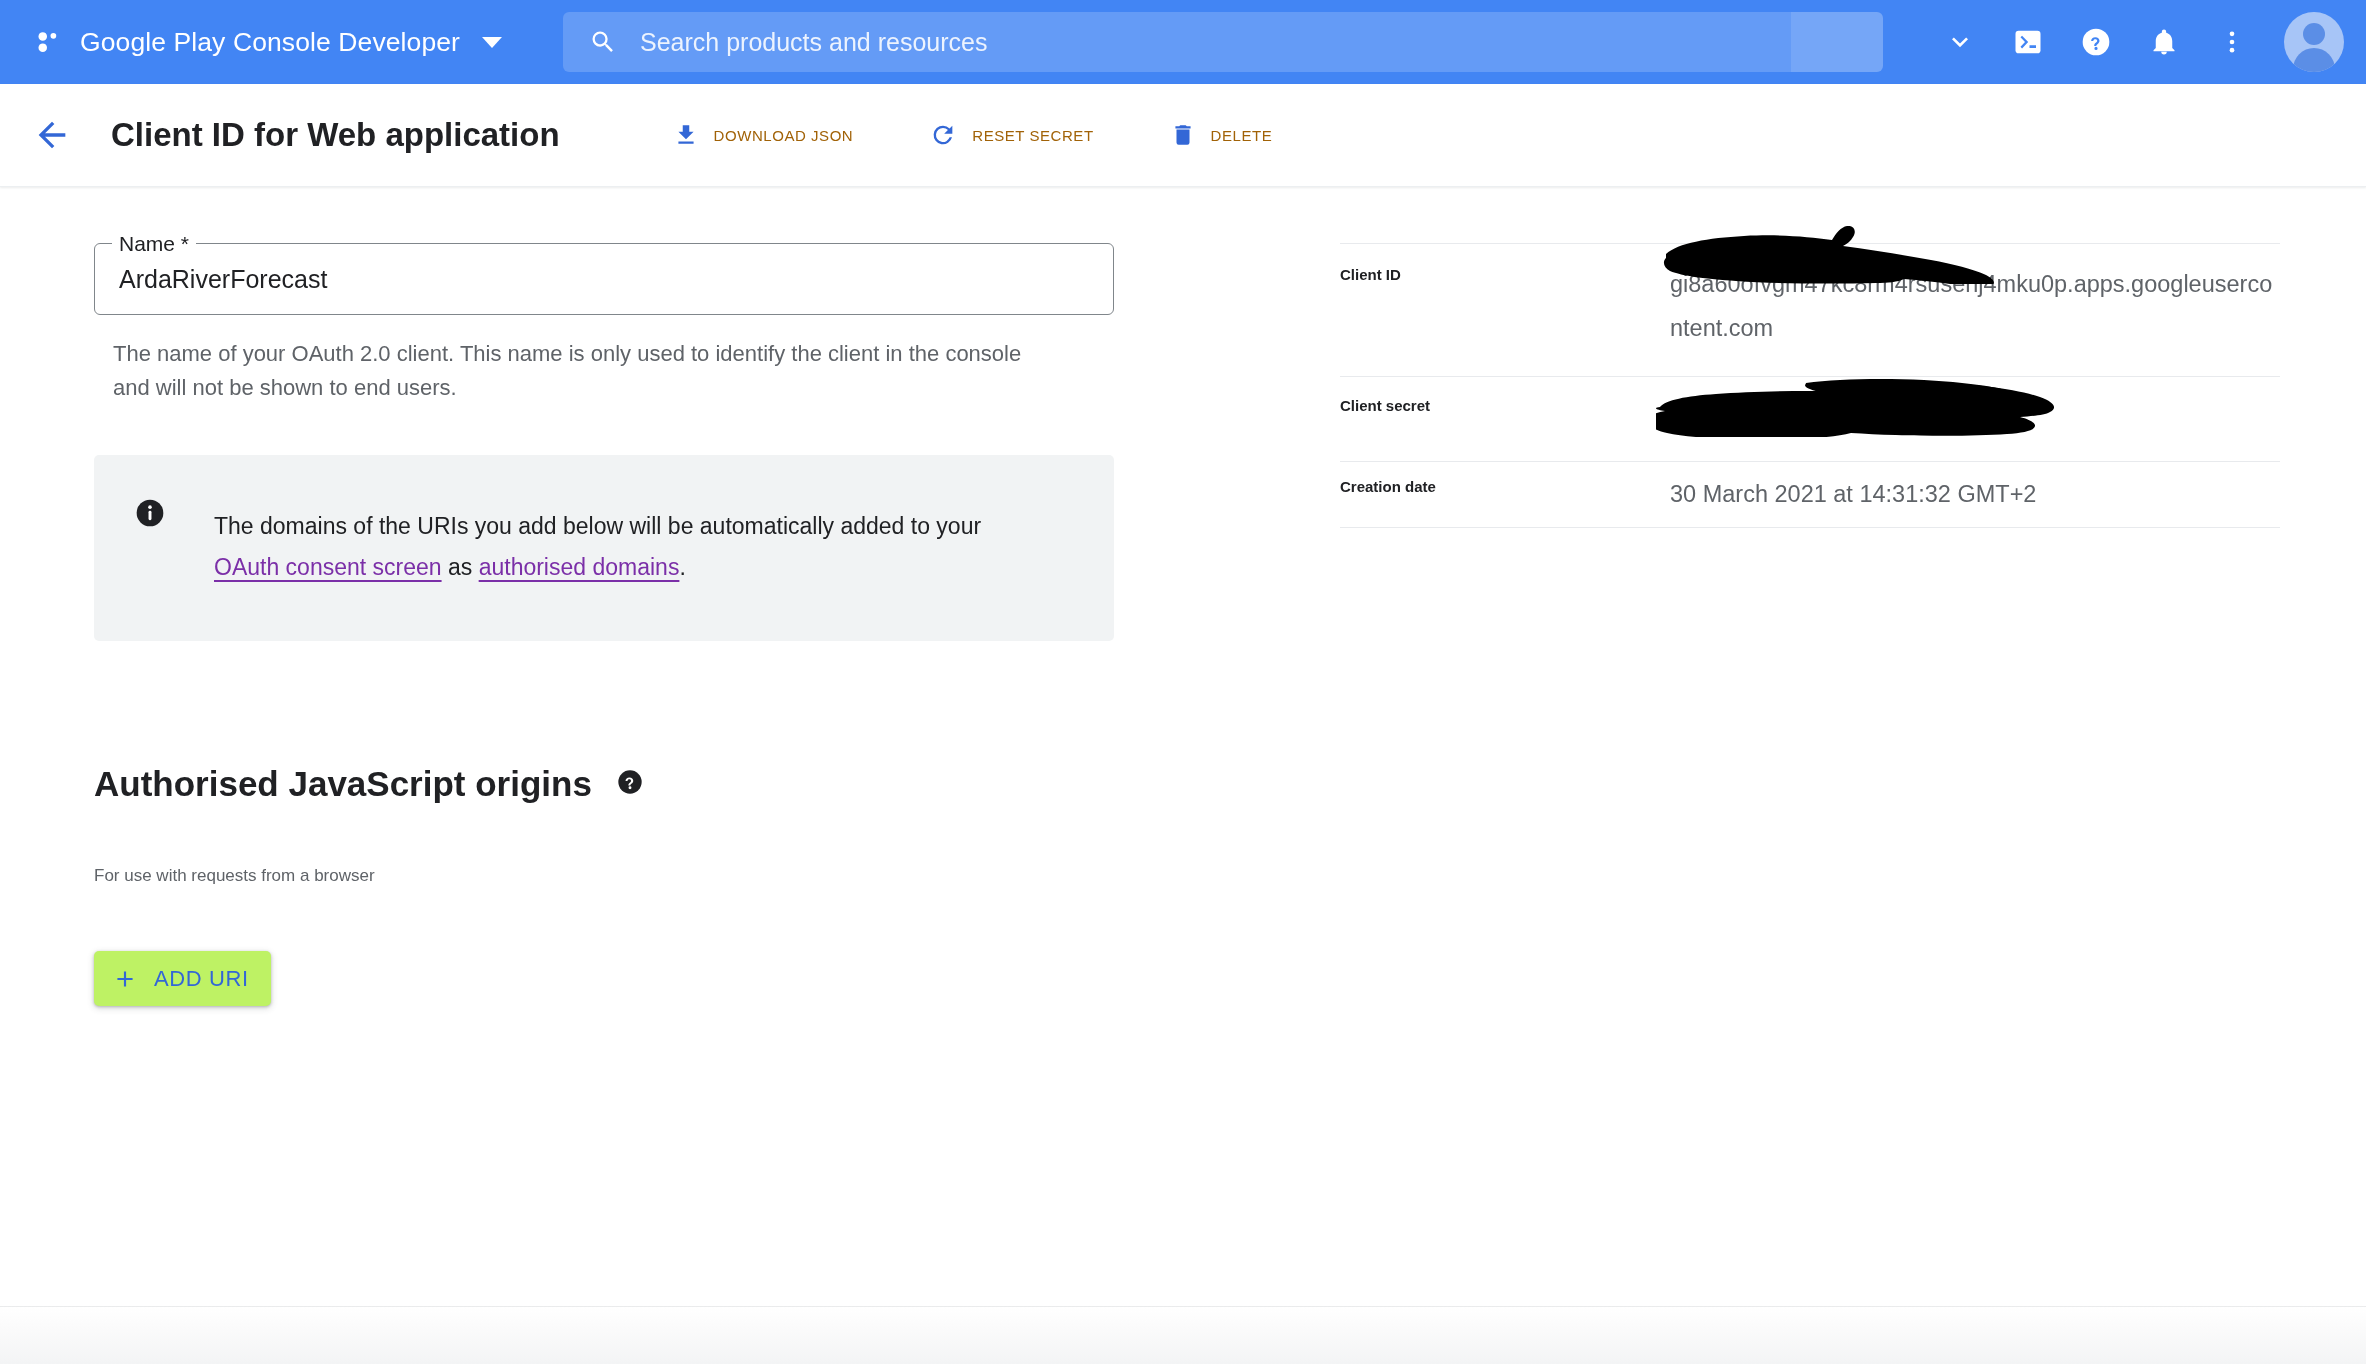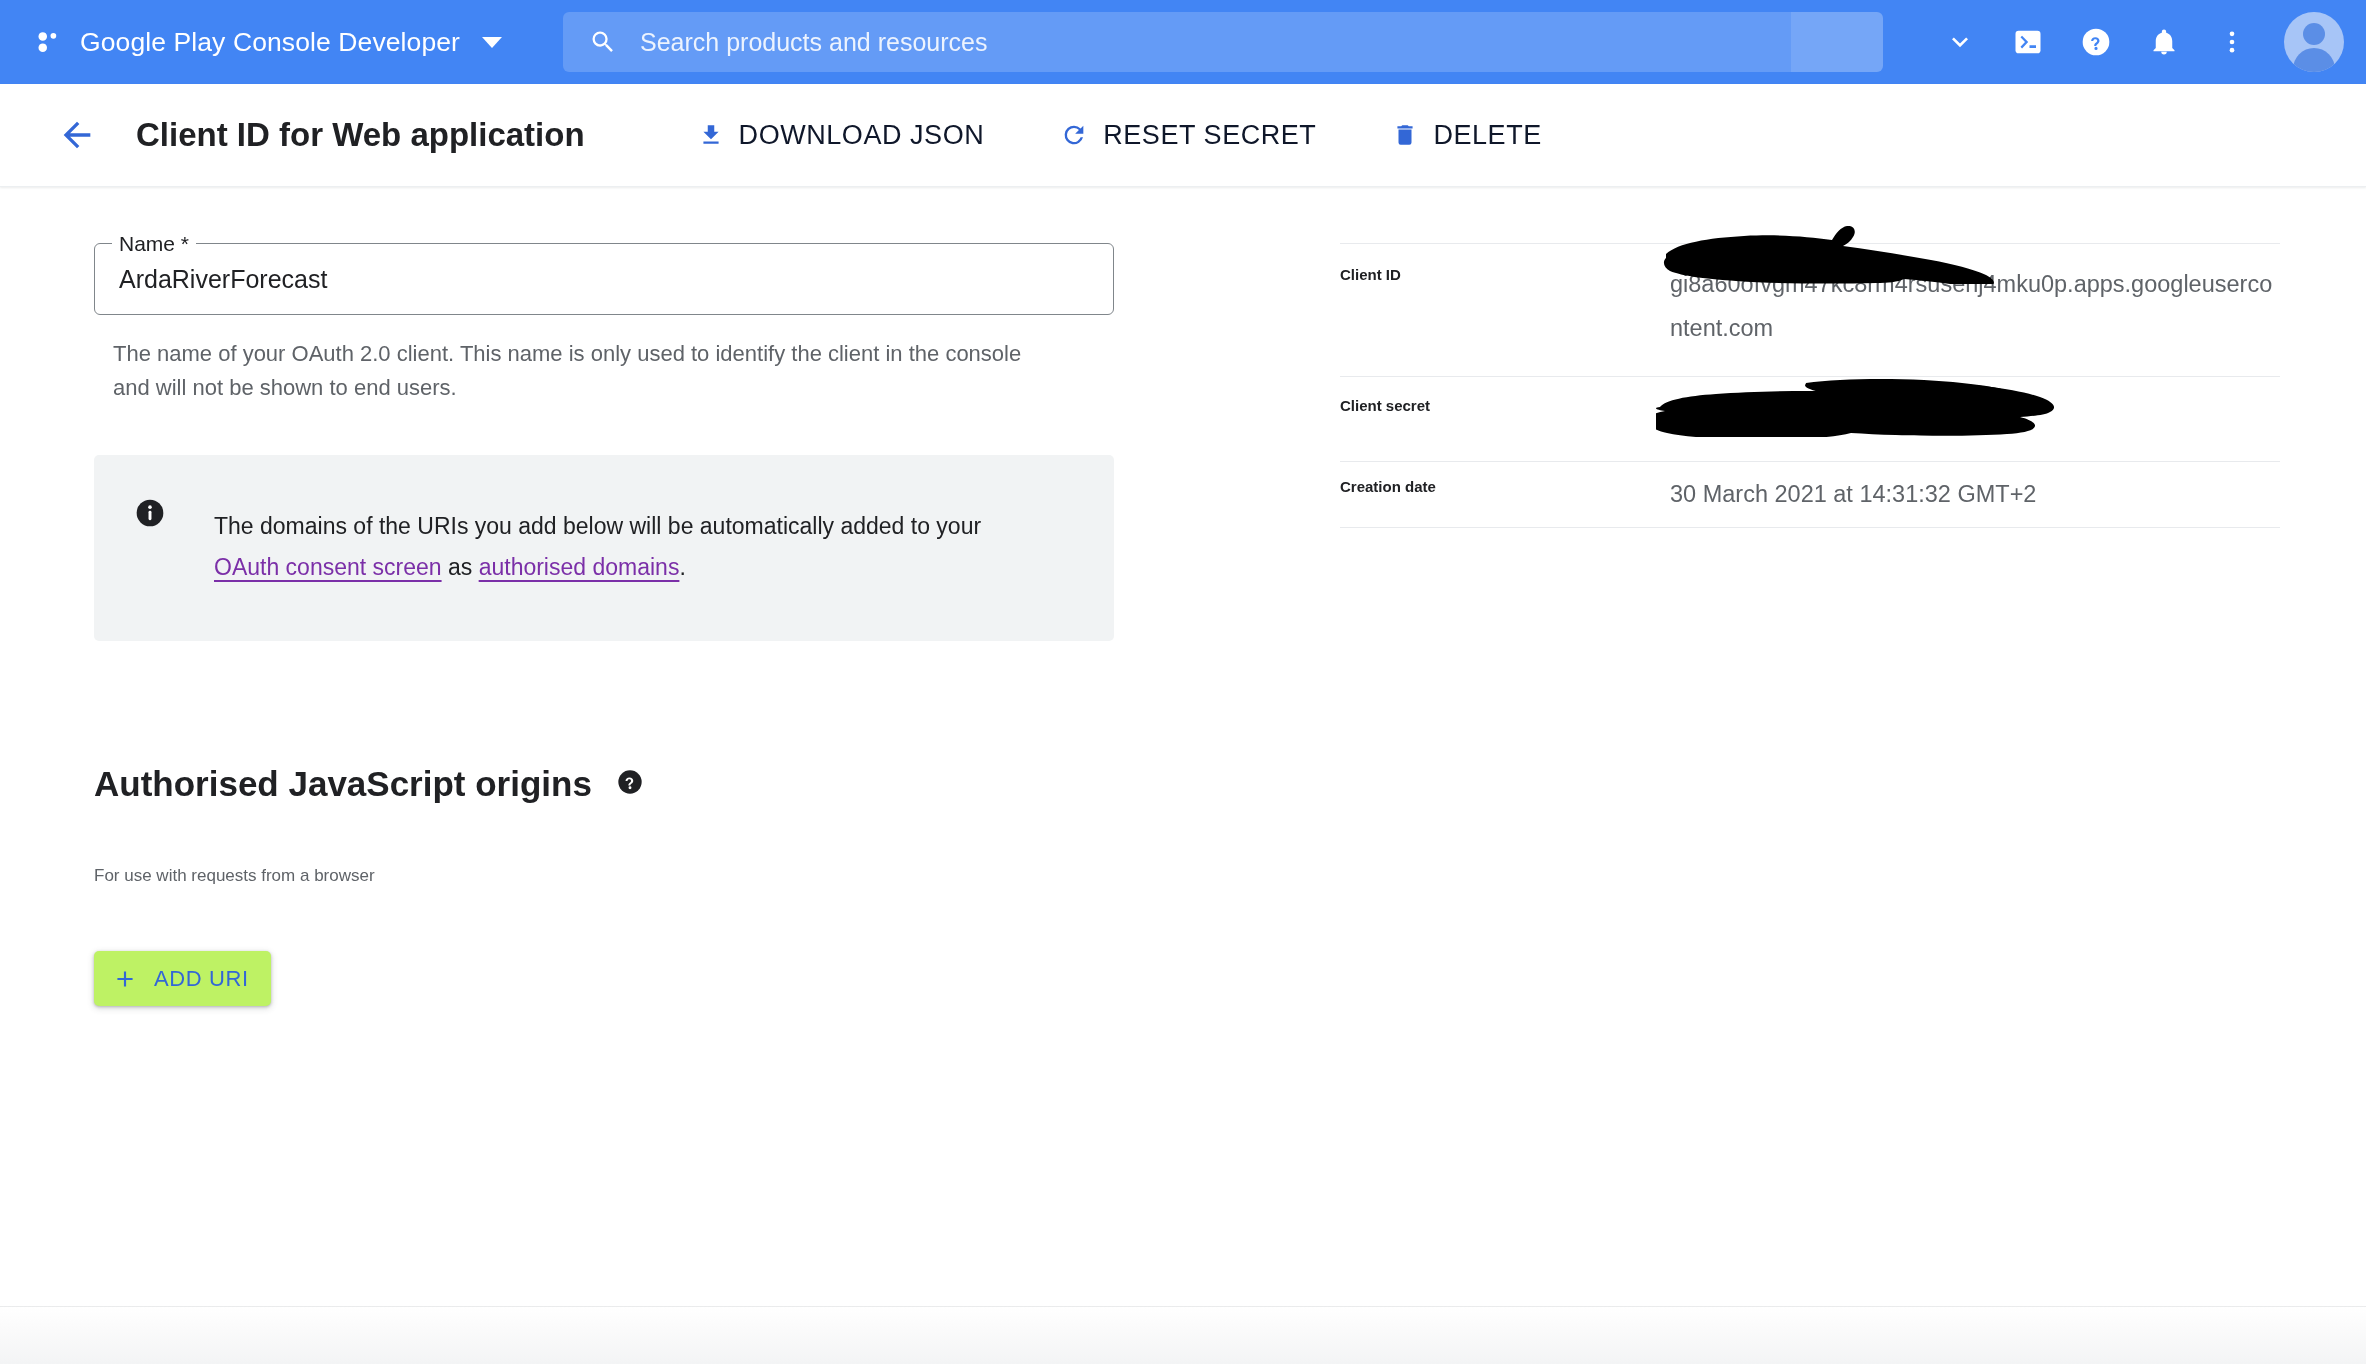--- a/index.html
+++ b/index.html
@@ -124,21 +124,21 @@
     left: 50%; transform: translateX(-50%);
     bottom: -2px;
   }
 
   
   .toolbar {
     height: 103px;
     background: #ffffff;
     display: flex;
     align-items: center;
-    padding-left: 51px;
+    padding-left: 26px;
     border-bottom: 1px solid #eceff1;
     box-shadow: 0 1px 2px rgba(60,64,67,.10);
     position: relative;
     z-index: 3;
   }
   .back-btn {
     width: 52px; height: 52px;
     display: flex; align-items: center; justify-content: center;
     cursor: pointer; flex: 0 0 auto;
   }
@@ -152,22 +152,22 @@
   .tb-actions {
     display: flex;
     align-items: center;
     margin-left: 89px;
     gap: 0px;
   }
   .tb-btn {
     display: flex;
     align-items: center;
     gap: 15px;
-    color: #0f172a;
-    font-size: 27px;
+    color: #a16207;
+    font-size: 15px;
     letter-spacing: .55px;
     font-weight: 500;
     cursor: pointer;
     padding: 12px 24px;
     border-radius: 4px;
     white-space: nowrap;
   }
   .tb-btn svg { display: block; flex: 0 0 auto; }
 
   

